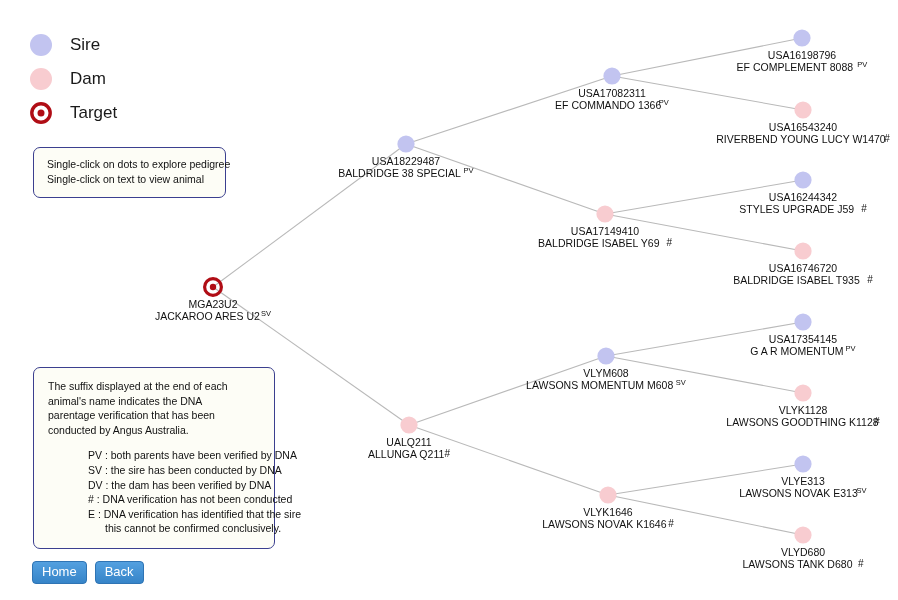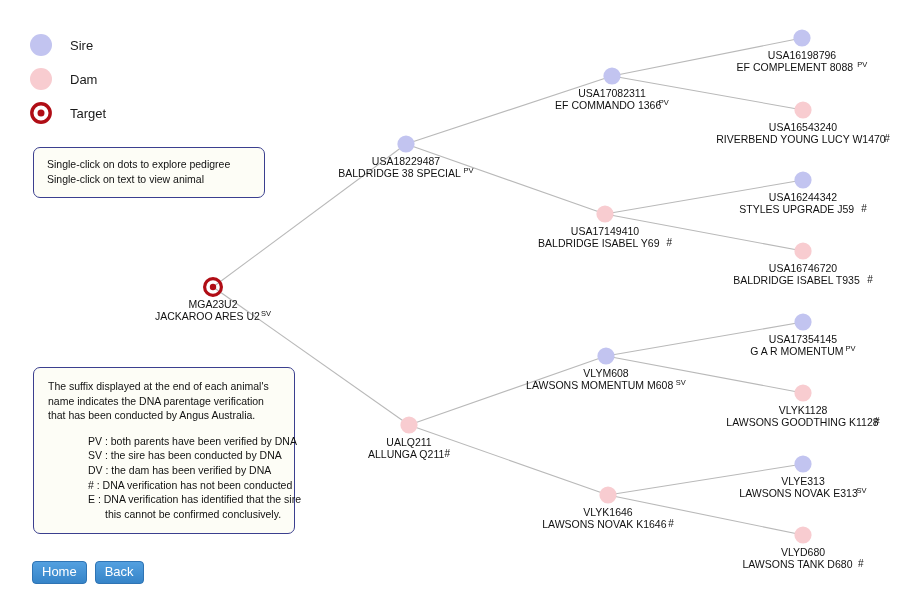--- a/index.html
+++ b/index.html
@@ -34,49 +34,49 @@
     margin-right: 18px;
     flex: 0 0 auto;
   }
   .legend-swatch.sire { background: #c2c4f0; }
   .legend-swatch.dam  { background: #f8ccd0; }
   .legend-swatch.target {
     background: transparent;
     position: relative;
   }
   .legend-label {
-    font-size: 13px;
+    font-size: 17px;
     color: #1a1a1a;
     white-space: nowrap;
   }
 
   
   .info-box {
     position: absolute;
     border: 1.4px solid #3b3f8f;
     border-radius: 7px;
     background: #fdfdf6;
     box-sizing: border-box;
   }
   #hint-box {
     left: 33px;
     top: 147px;
-    width: 232px;
+    width: 193px;
     padding: 9px 13px 10px 13px;
   }
   #hint-box .line {
     font-size: 10.5px;
     line-height: 15px;
     color: #111111;
     white-space: nowrap;
   }
   #suffix-box {
     left: 33px;
     top: 367px;
-    width: 262px;
+    width: 242px;
     padding: 11px 23px 12px 14px;
   }
   #suffix-box .para {
     font-size: 10.5px;
     line-height: 14.6px;
     color: #111111;
   }
   #suffix-box .spacer { height: 11px; }
   #suffix-box .item {
     font-size: 10.5px;

